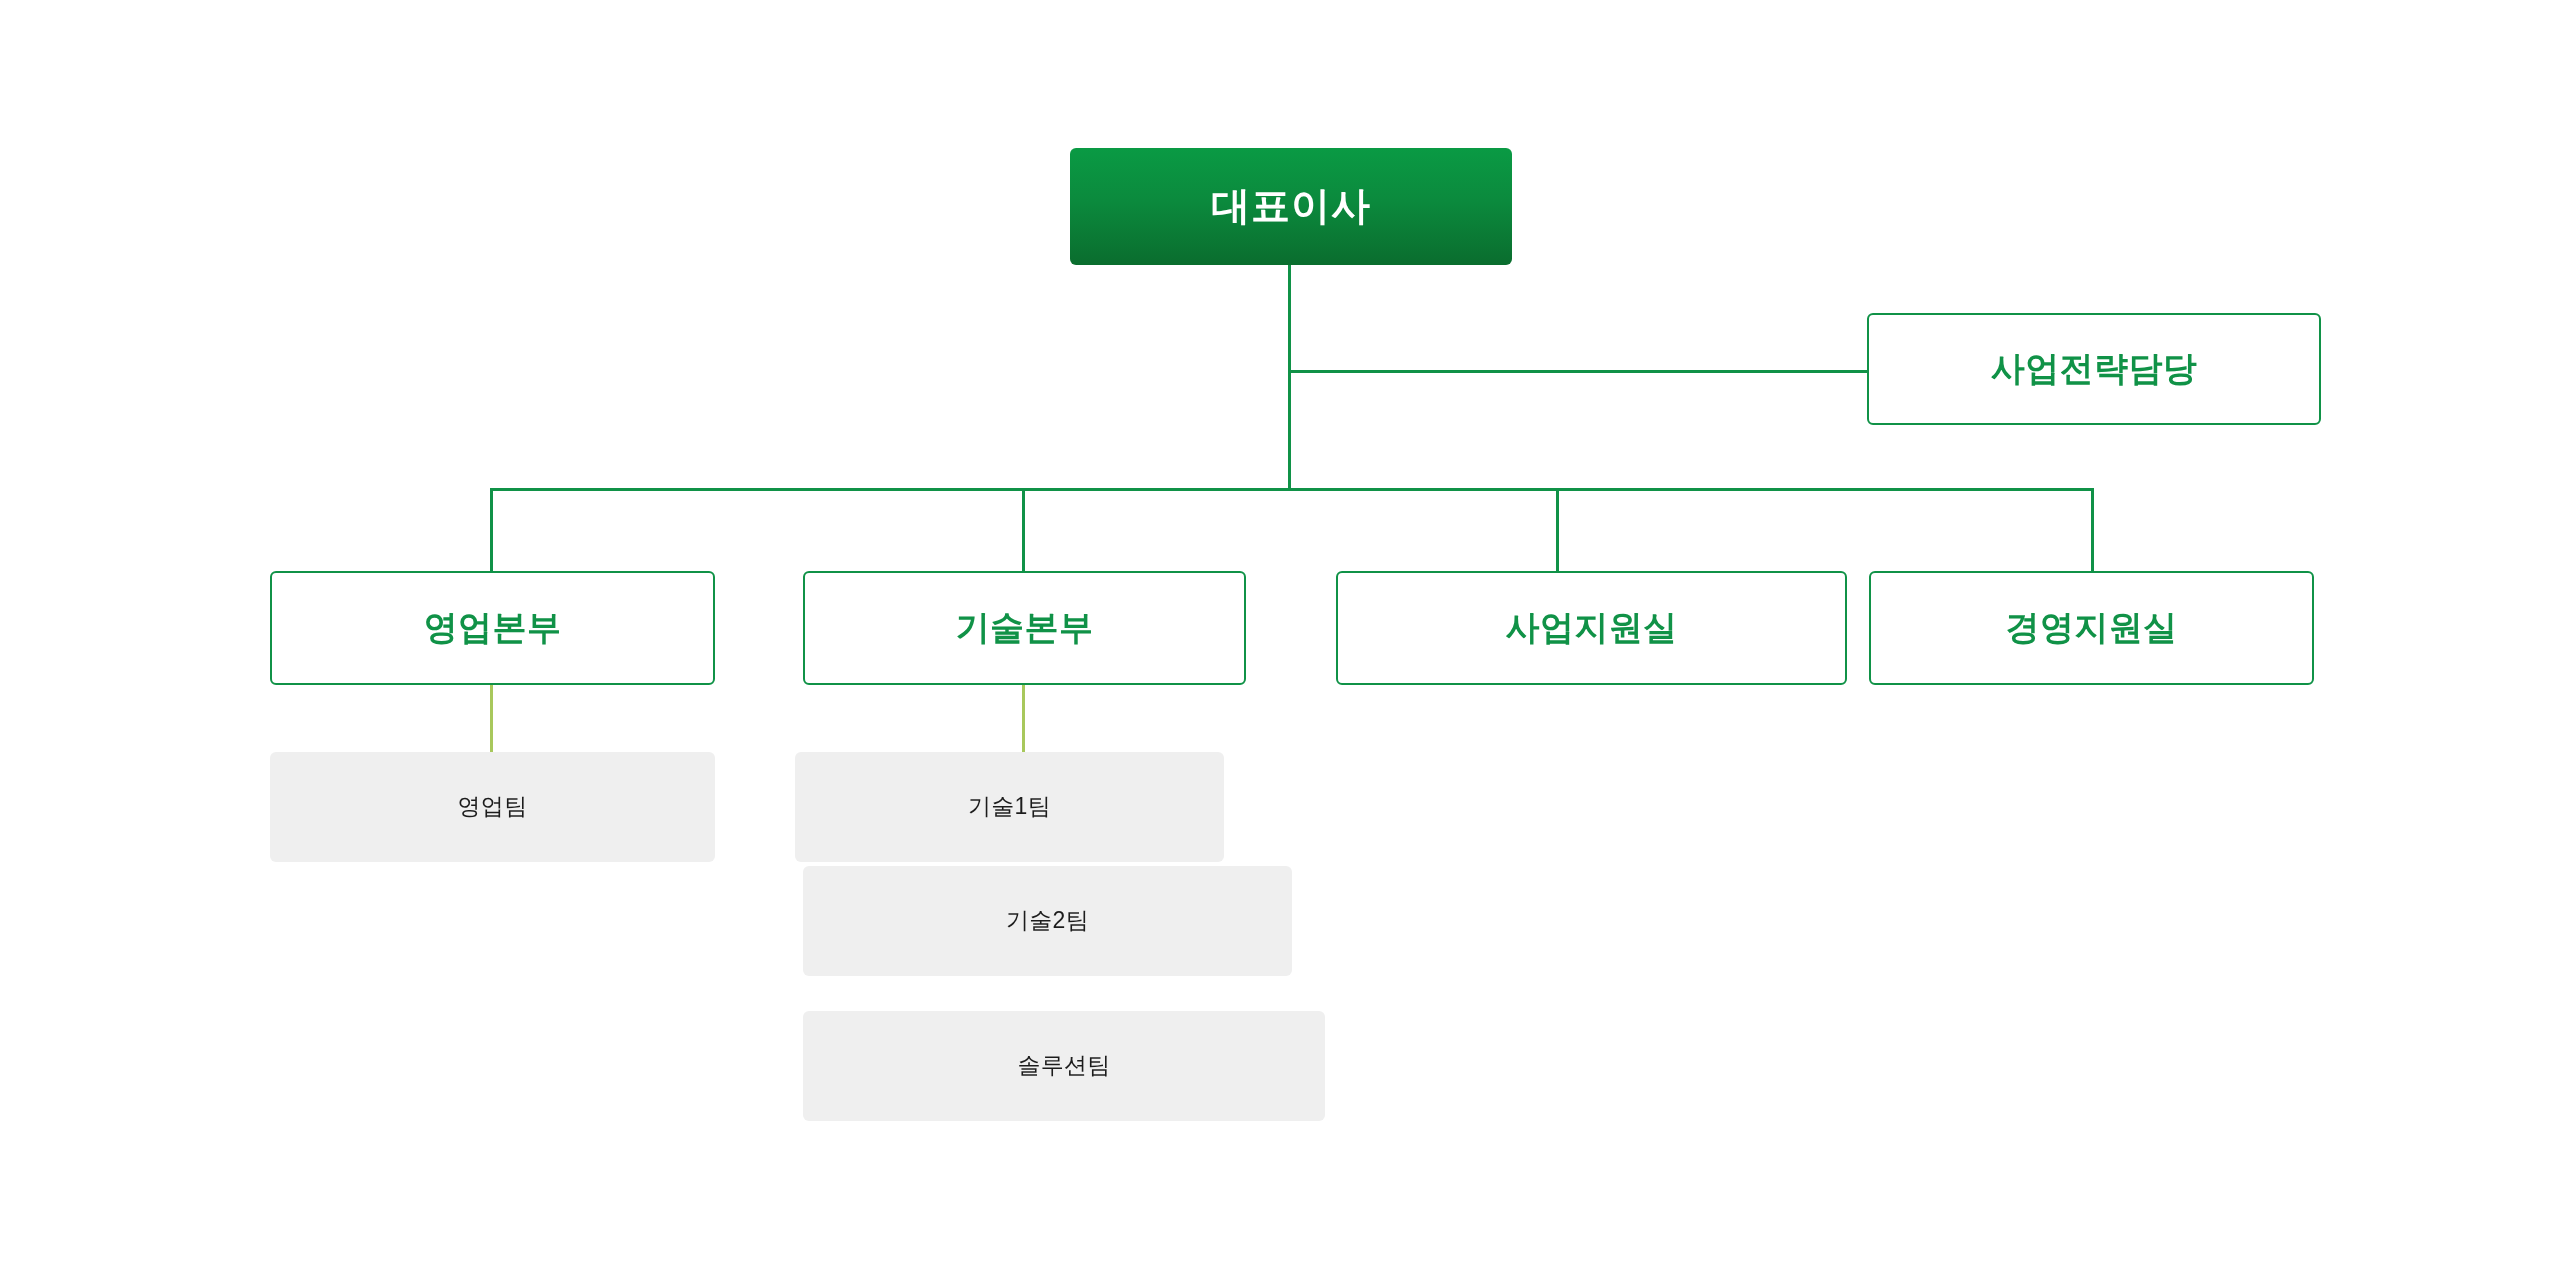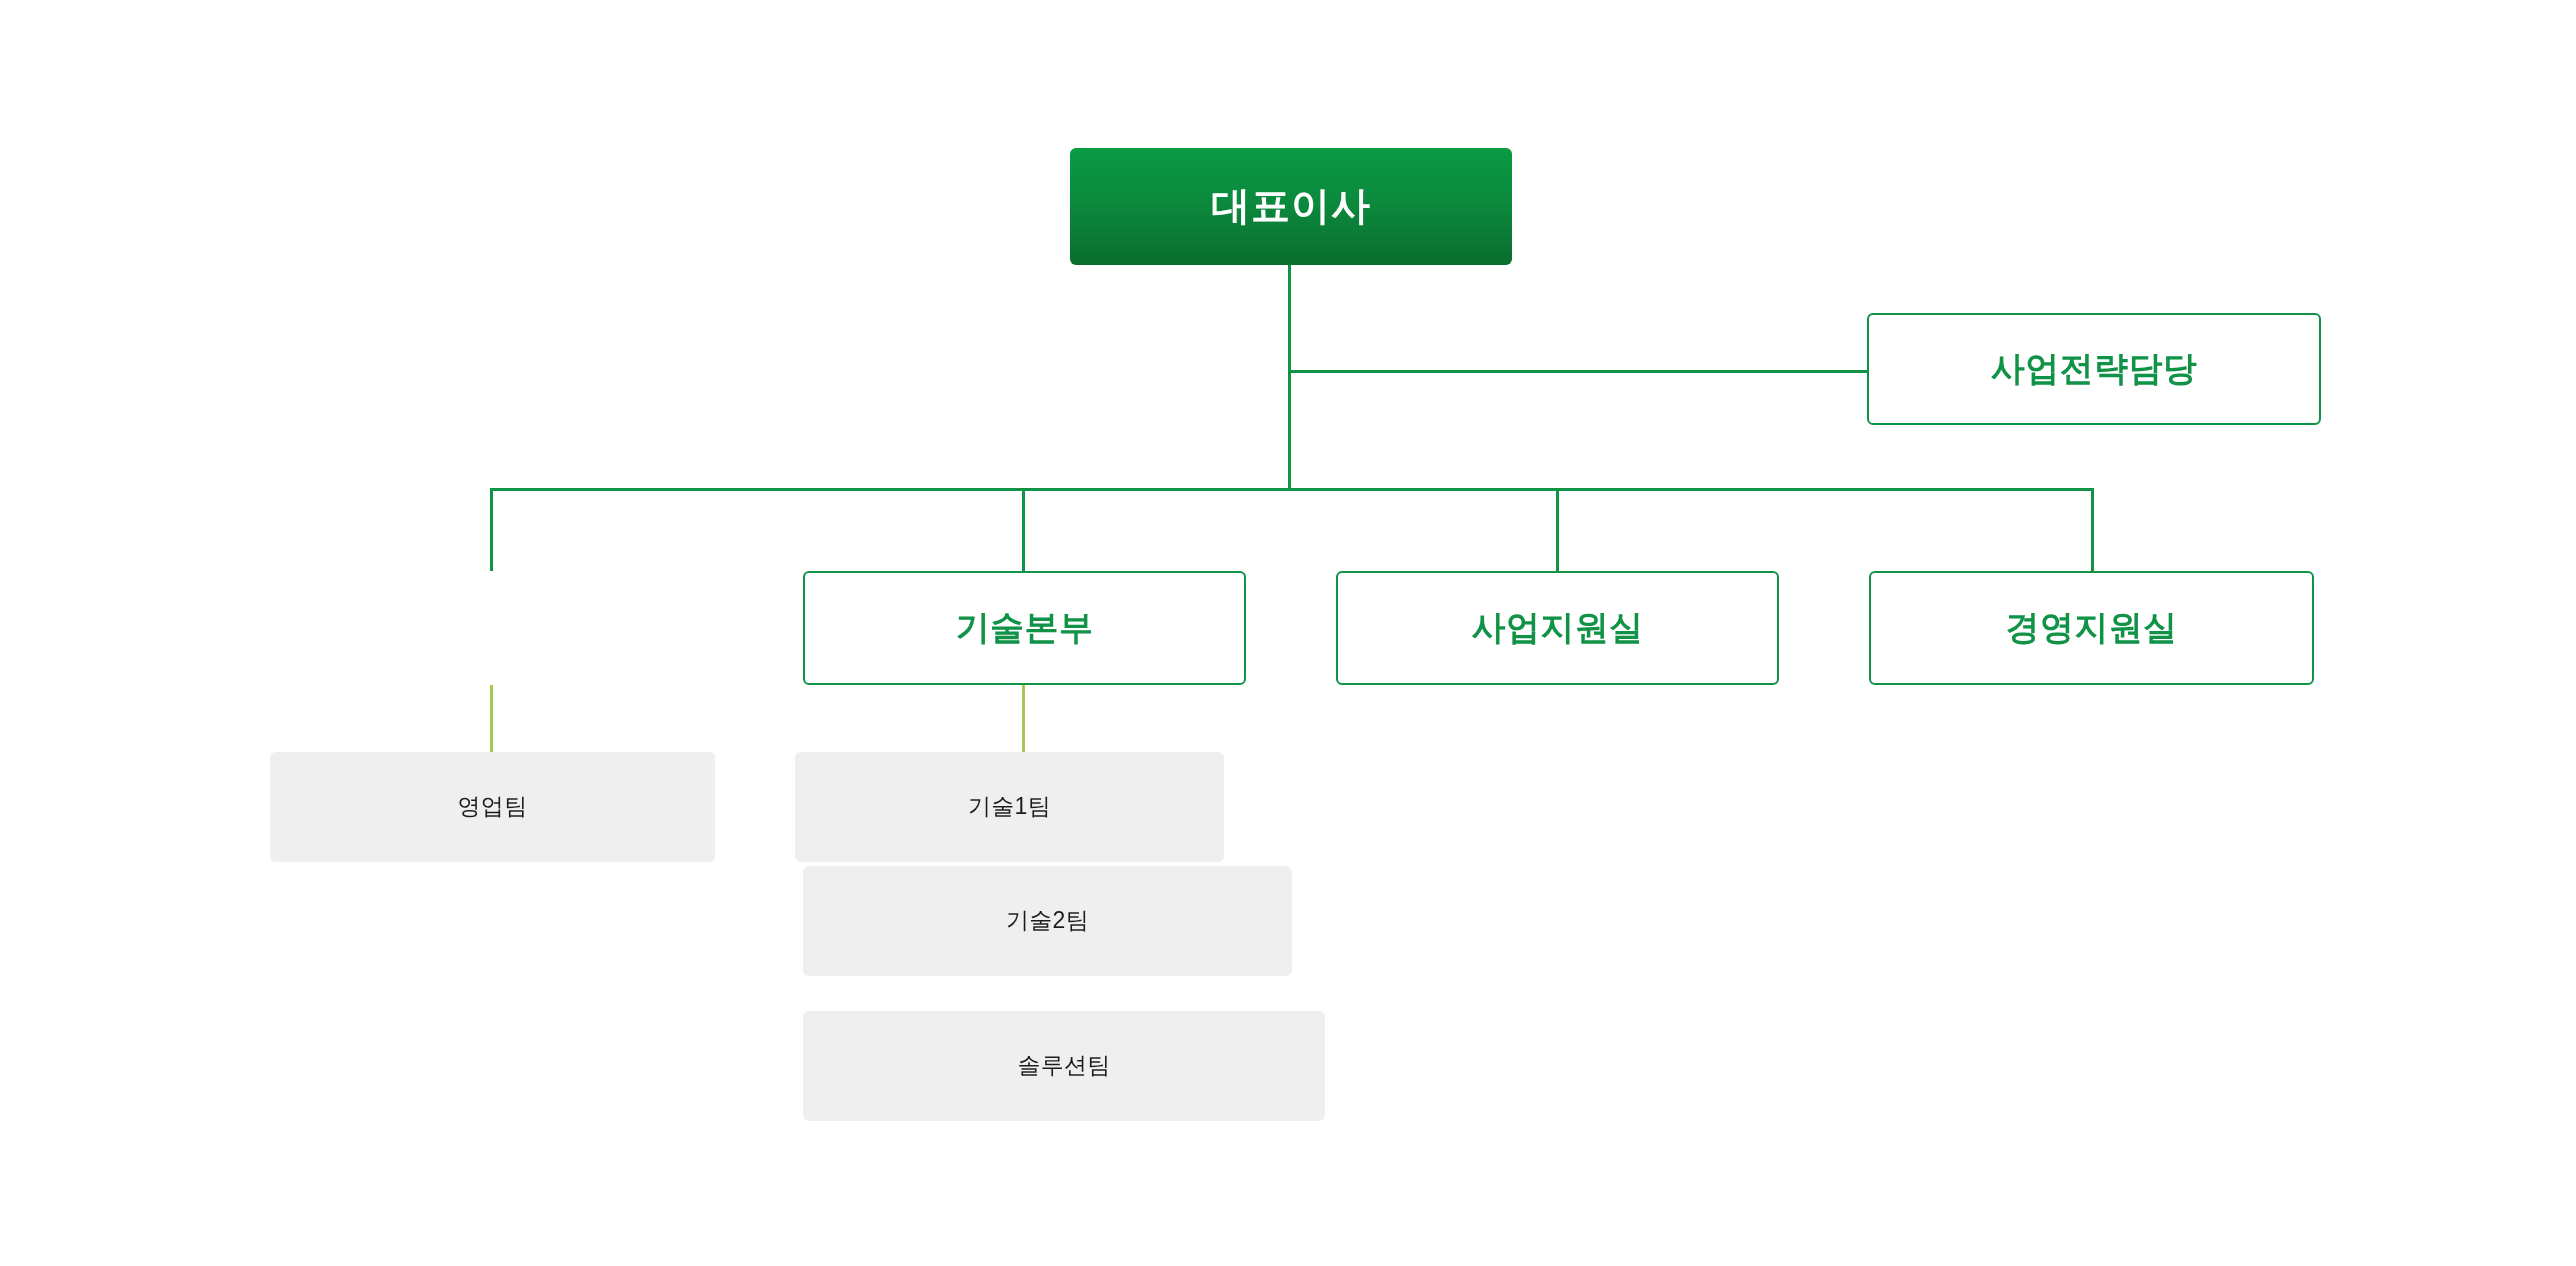--- a/index.html
+++ b/index.html
@@ -90,24 +90,25 @@
   <div class="conn conn-v" style="left:1556px; top:488px; height:83px;"></div>
   <div class="conn conn-v" style="left:2091px; top:488px; height:83px;"></div>
 
   <div class="conn-team" style="left:490px; top:685px; height:67px;"></div>
   <div class="conn-team" style="left:1022px; top:685px; height:67px;"></div>
 
   <div class="node node-root" style="left:1070px; top:148px; width:442px; height:117px;">대표이사</div>
 
   <div class="node node-outline" style="left:1867px; top:313px; width:454px; height:112px;">사업전략담당</div>
 
+  <div class="node node-outline" style="left:270px; top:571px; width:445px; height:114px;">영업본부</div>
 
   <div class="node node-outline" style="left:803px; top:571px; width:443px; height:114px;text-align:right;">기술본부</div>
 
-  <div class="node node-outline" style="left:1336px; top:571px; width:443px; height:114px;">사업지원실</div>
+  <div class="node node-outline" style="left:1336px; top:571px; width:511px; height:114px;">사업지원실</div>
 
   <div class="node node-outline" style="left:1869px; top:571px; width:445px; height:114px;">경영지원실</div>
 
   <div class="node node-team" style="left:270px; top:752px; width:445px; height:110px;">영업팀</div>
 
   <div class="node node-team" style="left:795px; top:752px; width:429px; height:110px;">기술1팀</div>
   <div class="node node-team" style="left:803px; top:866px; width:489px; height:110px;">기술2팀</div>
   <div class="node node-team" style="left:803px; top:1011px; width:522px; height:110px;">솔루션팀</div>
 
 </div>

